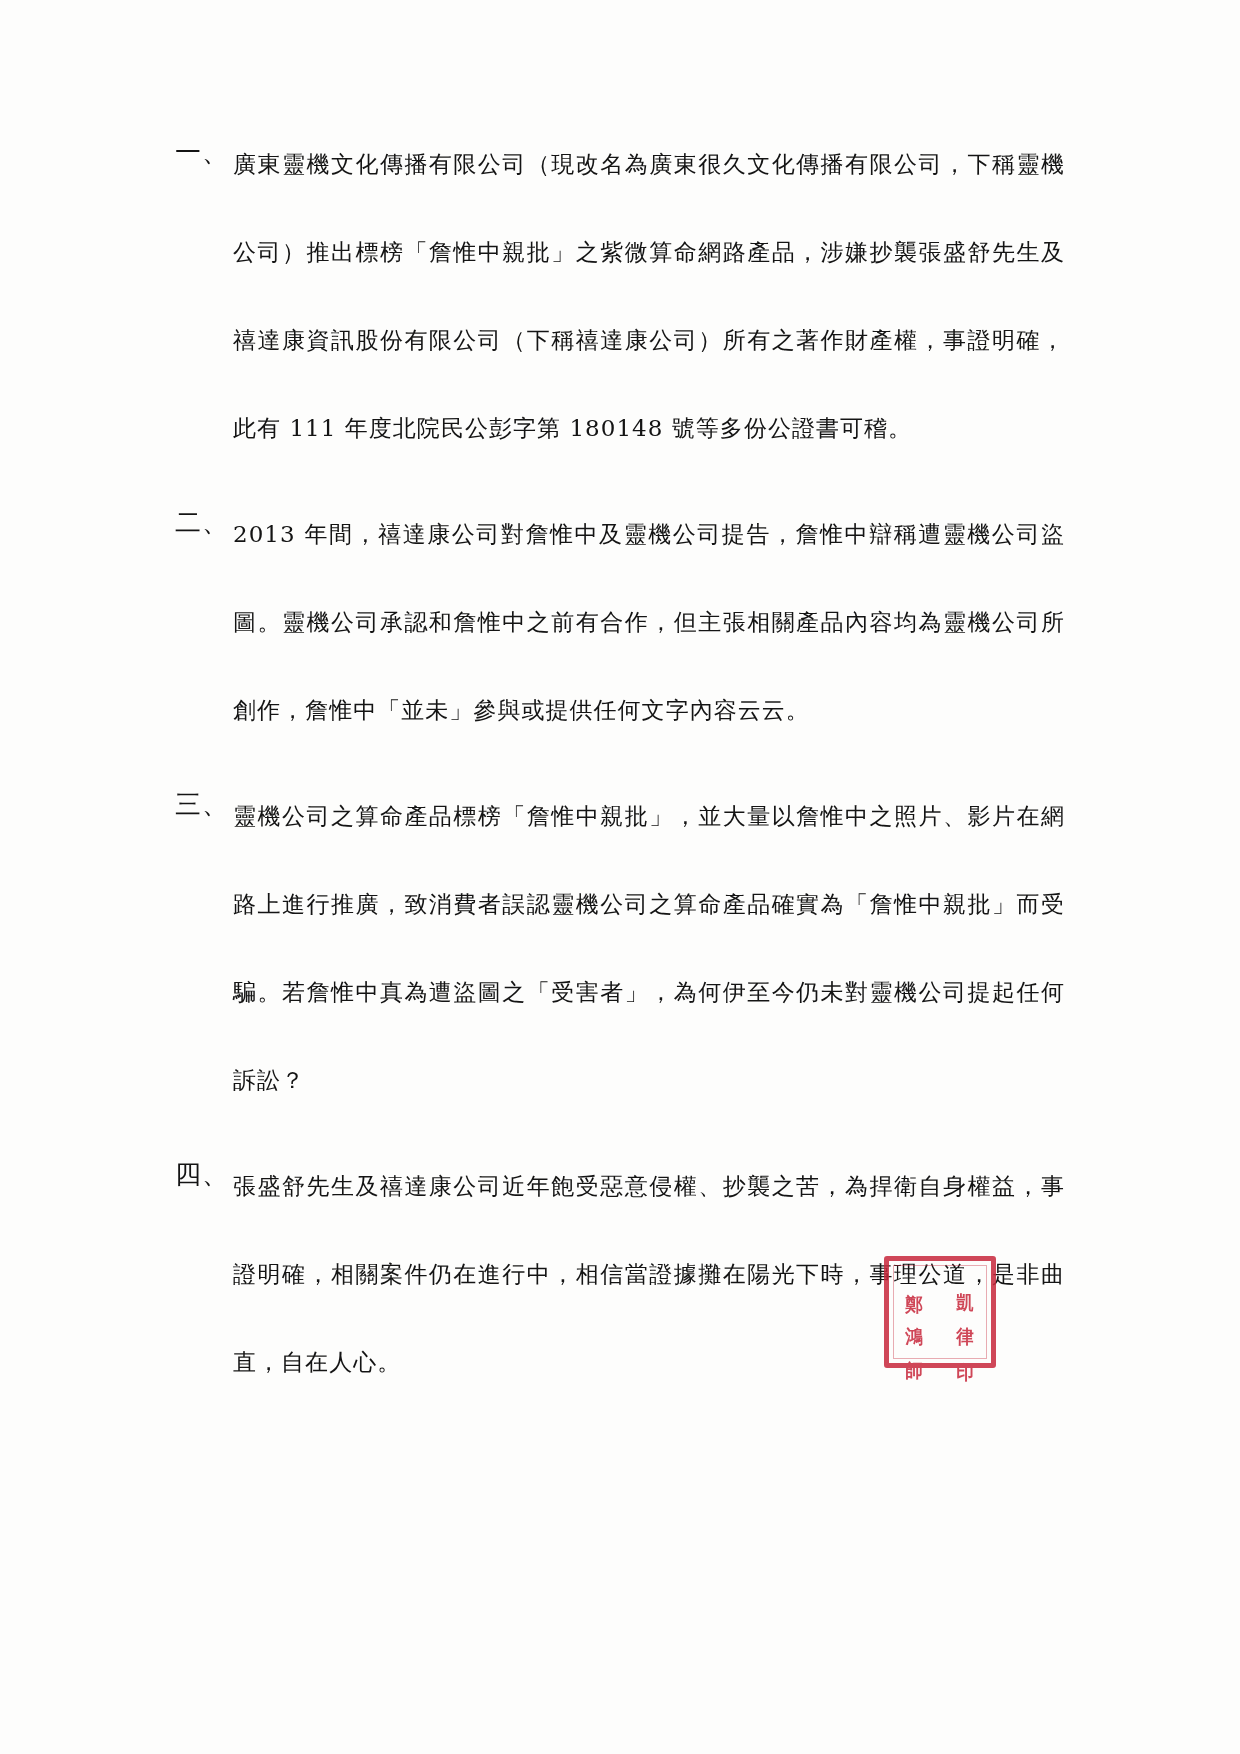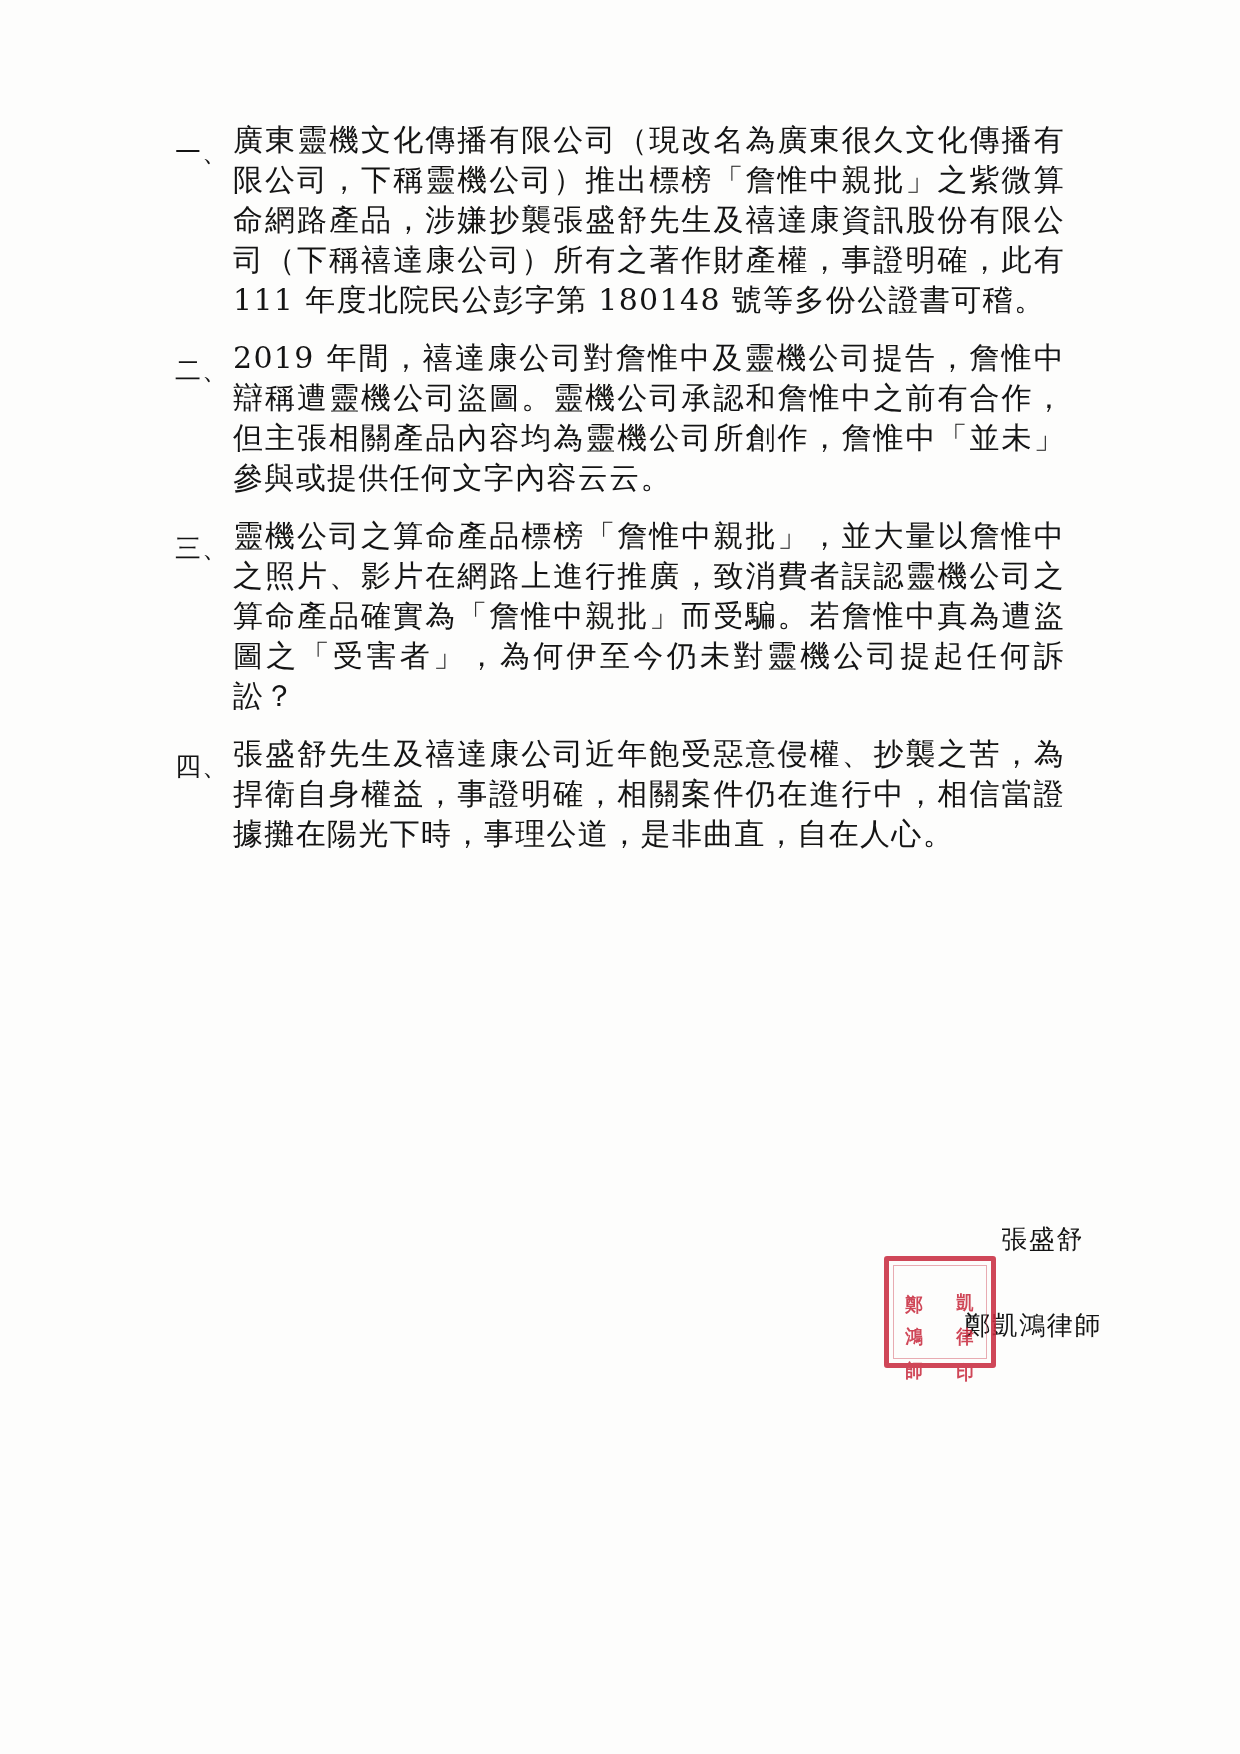--- a/index.html
+++ b/index.html
@@ -38,22 +38,22 @@
   .para-marker {
     flex: 0 0 auto;
     width: 58px;
     font-size: 26px;
     line-height: 64px;
     letter-spacing: 0.04em;
     white-space: nowrap;
   }
   .para-body {
     flex: 1 1 auto;
-    font-size: 30px;
-    line-height: 40px;
+    font-size: 23px;
+    line-height: 88px;
     text-align: justify;
     text-justify: inter-ideograph;
     letter-spacing: 0.045em;
     word-break: break-all;
   }
   .sig-block {
     position: absolute;
     right: 130px;
     top: 1215px;
     width: 320px;
@@ -120,39 +120,35 @@
 
   <div class="content">
 
     <div class="para">
       <div class="para-marker">一、</div>
       <div class="para-body">廣東靈機文化傳播有限公司（現改名為廣東很久文化傳播有限公司，下稱靈機公司）推出標榜「詹惟中親批」之紫微算命網路產品，涉嫌抄襲張盛舒先生及禧達康資訊股份有限公司（下稱禧達康公司）所有之著作財產權，事證明確，此有 111 年度北院民公彭字第 180148 號等多份公證書可稽。</div>
     </div>
 
     <div class="para">
       <div class="para-marker">二、</div>
-      <div class="para-body">2019 年間，禧達康公司對詹惟中及靈機公司提告，詹惟中辯稱遭靈機公司盜圖。靈機公司承認和詹惟中之前有合作，但主張相關產品內容均為靈機公司所創作，詹惟中「並未」參與或提供任何文字內容云云。</div>
+      <div class="para-body">2013 年間，禧達康公司對詹惟中及靈機公司提告，詹惟中辯稱遭靈機公司盜圖。靈機公司承認和詹惟中之前有合作，但主張相關產品內容均為靈機公司所創作，詹惟中「並未」參與或提供任何文字內容云云。</div>
     </div>
 
     <div class="para">
       <div class="para-marker">三、</div>
       <div class="para-body">靈機公司之算命產品標榜「詹惟中親批」，並大量以詹惟中之照片、影片在網路上進行推廣，致消費者誤認靈機公司之算命產品確實為「詹惟中親批」而受騙。若詹惟中真為遭盜圖之「受害者」，為何伊至今仍未對靈機公司提起任何訴訟？</div>
     </div>
 
     <div class="para">
       <div class="para-marker">四、</div>
       <div class="para-body">張盛舒先生及禧達康公司近年飽受惡意侵權、抄襲之苦，為捍衛自身權益，事證明確，相關案件仍在進行中，相信當證據攤在陽光下時，事理公道，是非曲直，自在人心。</div>
     </div>
 
   </div>
 
-  <div class="sig-block">
-    <div class="sig-name">張盛舒</div>
-    <div class="sig-name second">鄭凱鴻律師</div>
-  </div>
 
   <div class="seal">
     <div class="seal-inner">
       <span>鄭</span>
       <span>凱</span>
       <span>鴻</span>
       <span>律</span>
       <span>師</span>
       <span>印</span>
     </div>

